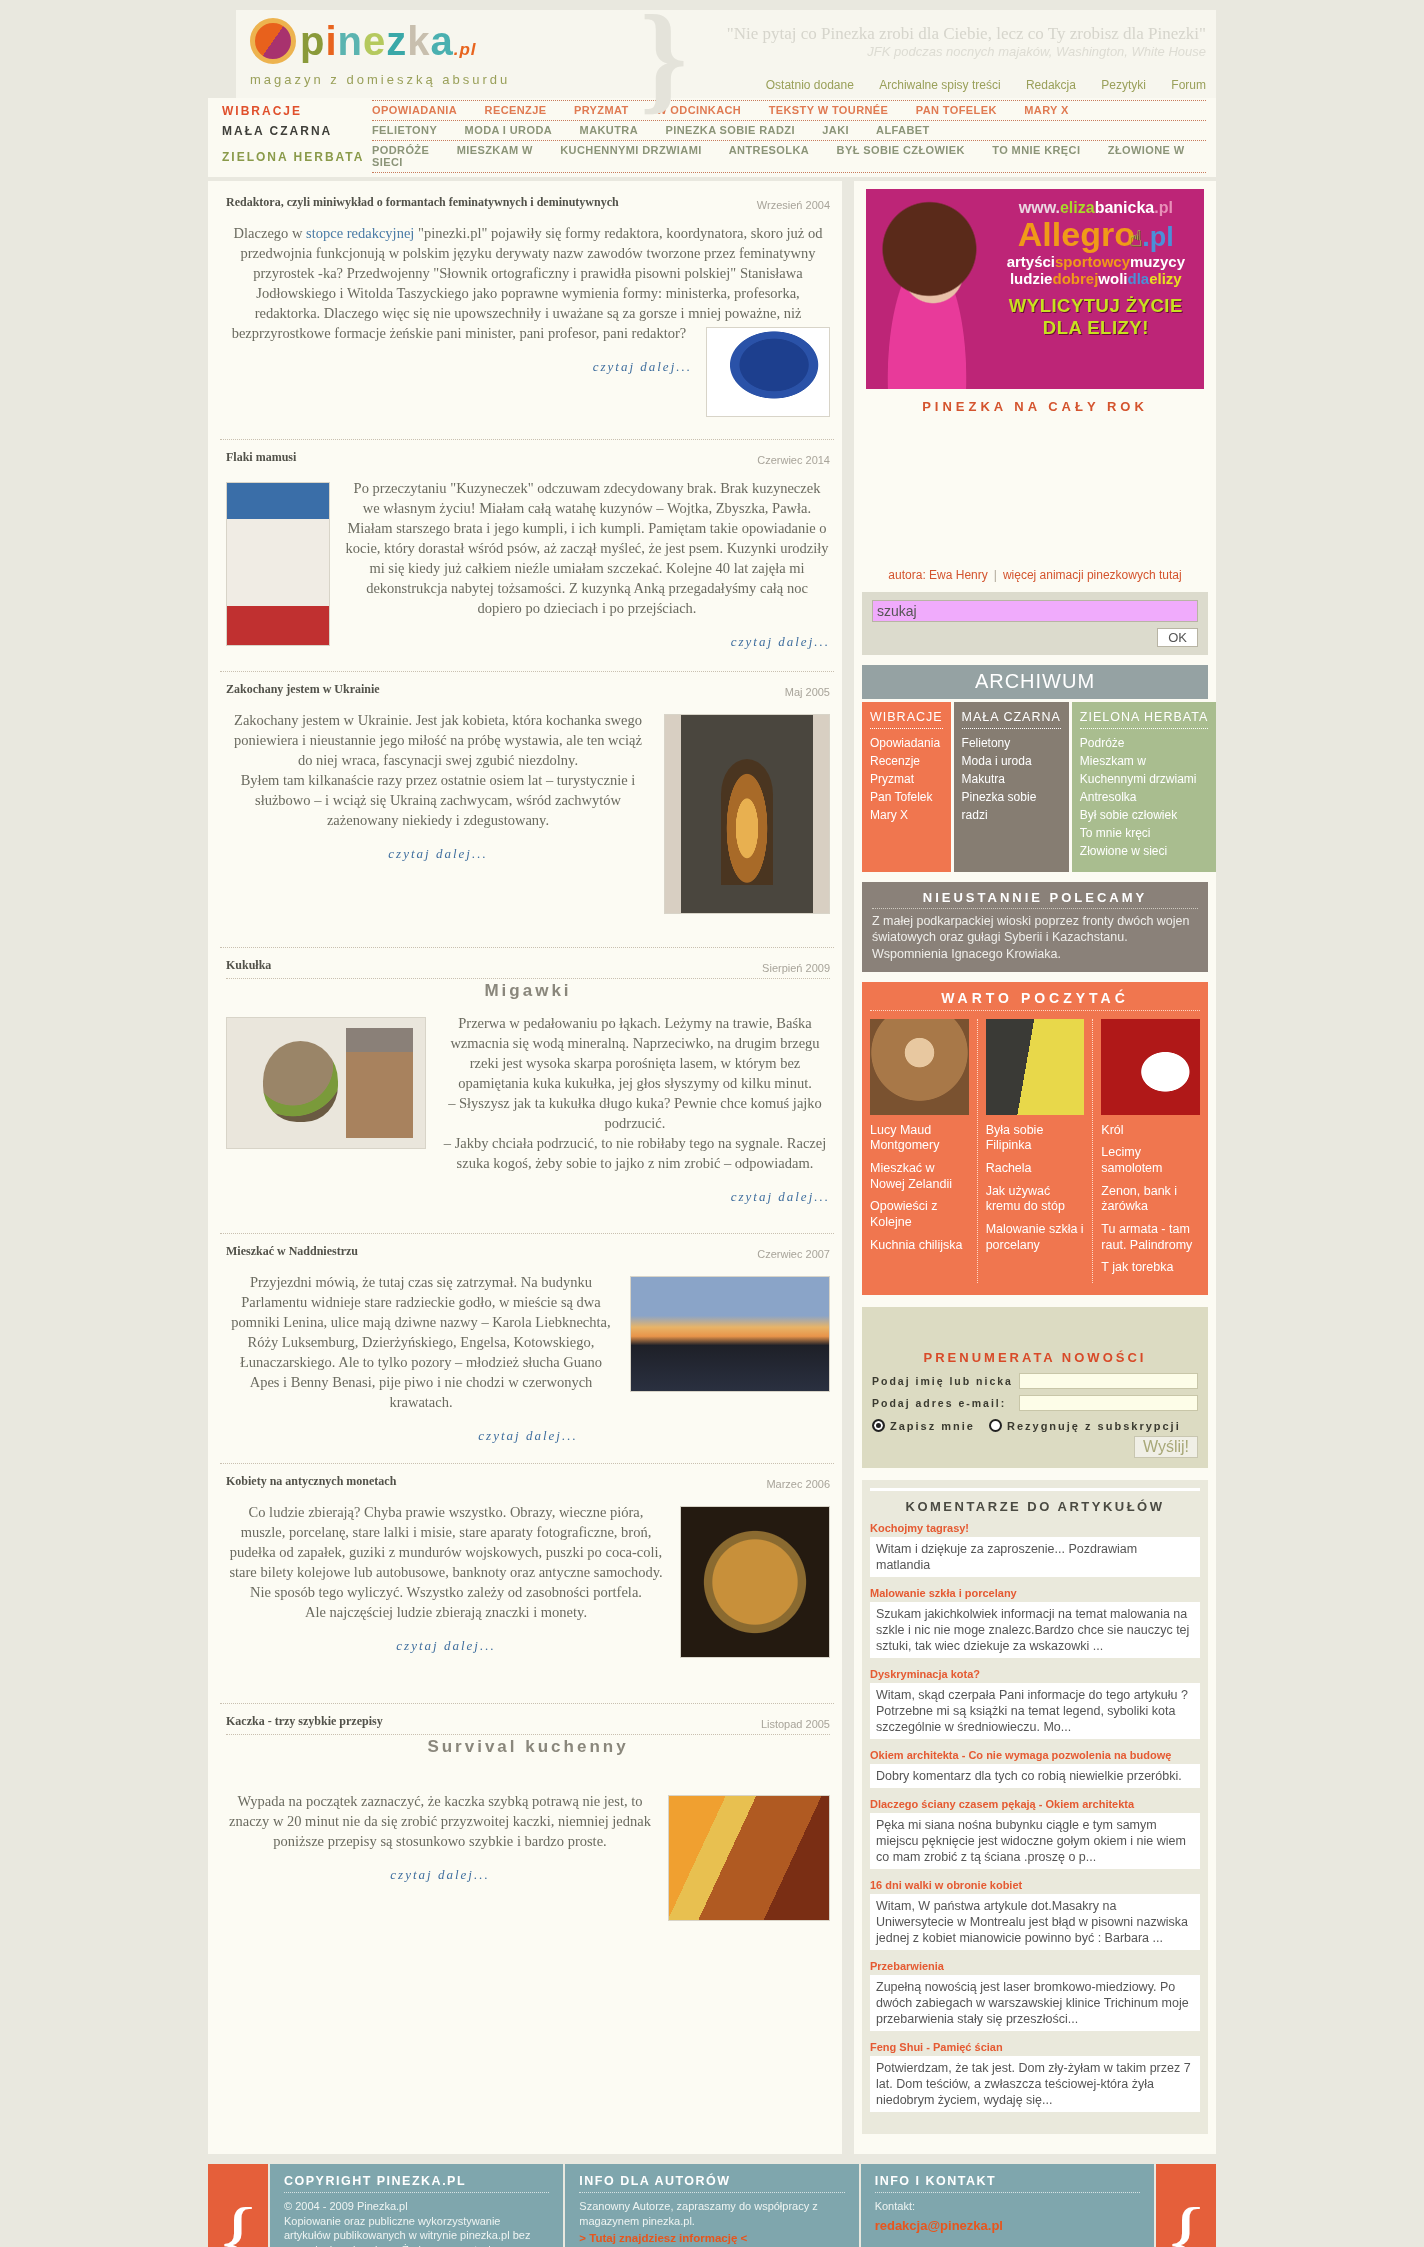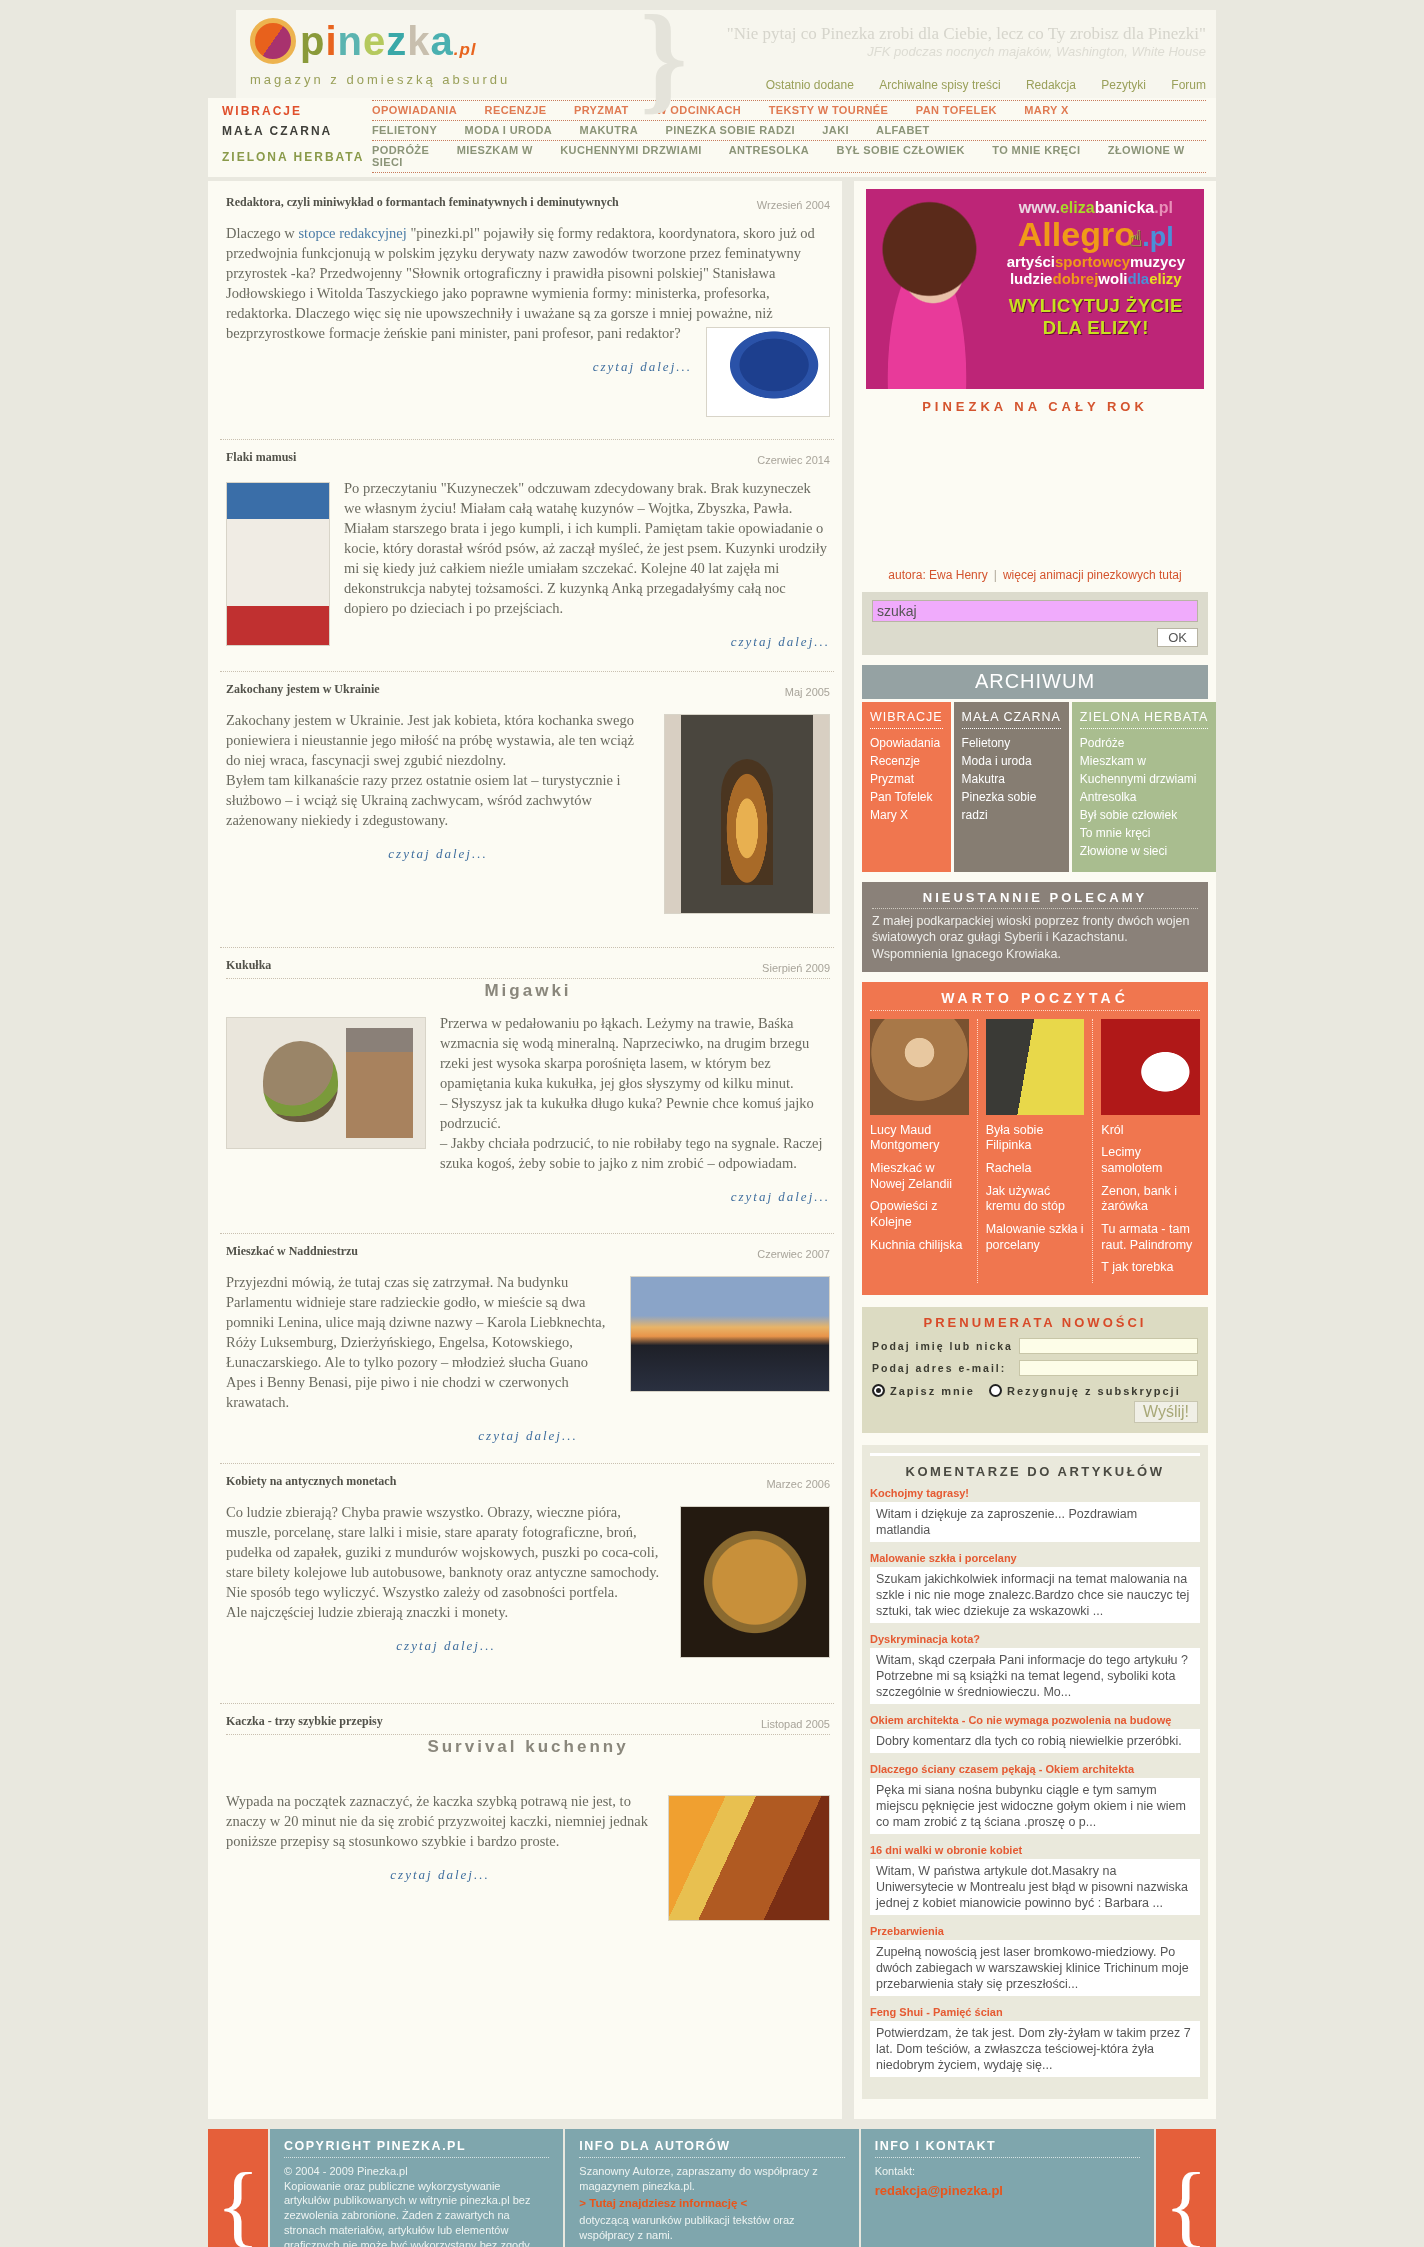--- a/index.html
+++ b/index.html
@@ -41,21 +41,21 @@
   .content { display:flex; gap:12px; margin-top:4px; }
   .main { width:634px; background:#fcfbf3; padding:4px 8px 30px 12px; }
   .sidebar { width:362px; background:#fcfbf3; padding:6px 8px 20px; }
 
   .article { border-top:1px dotted #c9c0b0; padding:10px 4px 16px 6px; overflow:hidden; }
   .article:first-child { border-top:none; }
   .a-head { display:flex; justify-content:space-between; align-items:flex-start; }
   .a-title { font-family:"Liberation Serif","DejaVu Serif",serif; font-size:12px; font-weight:bold; color:#52524a; max-width:470px; cursor:pointer; }
   .a-date { font-size:11px; color:#a8a49a; white-space:nowrap; padding-top:4px; }
   .a-cat-row { border-top:1px dotted #c9c0b0; margin-top:4px; text-align:center; font-size:17px; font-weight:bold; letter-spacing:3px; color:#8a877c; padding-top:2px; }
-  .a-body { font-family:"Liberation Serif","DejaVu Serif",serif; font-size:14.5px; color:#6b6b60; line-height:1.38; margin-top:12px; white-space:pre-line; }
+  .a-body { font-family:"Liberation Serif","DejaVu Serif",serif; font-size:14.5px; color:#6b6b60; line-height:1.38; margin-top:12px; white-space:pre-line;text-align:center; }
   .a-body .blue-link { color:#4a7ba6; cursor:pointer; }
   .a-more { font-family:"Liberation Serif",serif; font-size:13px; font-style:italic; letter-spacing:2px; color:#3f6e9e; text-align:right; margin-top:16px; cursor:pointer; }
   .a-img { border:1px solid #d8d4c8; }
   .fr { float:right; margin:4px 0 6px 14px; }
   .fl { float:left; margin:4px 14px 6px 0; }
   .img-cap   { width:124px; height:90px;  background:#fff radial-gradient(ellipse at 55% 42%,#1d3f8e 0 36%,#2a52a8 37% 46%,#fff 47%); }
   .img-book  { width:104px; height:164px; background:linear-gradient(180deg,#3a6ea8 0 22%,#f0ece4 22% 76%,#c03030 76%); }
   .img-window{ width:166px; height:200px; background:linear-gradient(90deg,#d8cfc2 0 10%,#4a463e 10% 90%,#d8cfc2 90%), #4a463e; background-blend-mode:normal; position:relative; }
   .img-window::after{ content:""; position:absolute; left:34%; top:22%; width:32%; height:64%; border-radius:50% 50% 0 0/28% 28% 0 0; background:radial-gradient(ellipse at 50% 55%,#e8b050 0 30%,#a86a28 31% 55%,#4a3520 56%); }
   .img-bird  { width:200px; height:132px; background:#eae6dc; position:relative; }
@@ -102,21 +102,21 @@
   .warto .w-title { text-align:center; font-weight:bold; letter-spacing:4px; font-size:14px; border-bottom:1px dotted #ffd9c8; padding-bottom:4px; margin-bottom:8px; }
   .warto-cols { display:flex; gap:8px; }
   .warto-col { flex:1; border-right:1px dotted #ffd9c8; padding-right:8px; }
   .warto-col:last-child { border-right:none; padding-right:0; }
   .w-cover { width:100%; height:96px; margin-bottom:8px; cursor:pointer; }
   .cov1 { background:radial-gradient(circle at 50% 35%,#e8c8a0 0 18%,#a87848 19% 60%,#7a5230 61%); }
   .cov2 { background:linear-gradient(100deg,#3a3a36 0 42%,#e8d84a 42%); }
   .cov3 { background:#b01818 radial-gradient(ellipse at 65% 55%,#fff 0 26%,#b01818 27%); }
   .warto-col div.item { font-size:12.5px; line-height:1.25; margin-bottom:7px; cursor:pointer; }
   .prenum { background:#dcdbc2; padding:8px 10px 10px; margin-top:12px; }
-  .prenum .pr-title { text-align:center; color:#d84a28; font-weight:bold; font-size:13px; letter-spacing:3px; margin-bottom:8px; }
+  .prenum .pr-title { text-align:center; color:#d84a28; font-weight:bold; font-size:13px; letter-spacing:3px; margin-bottom:8px;margin-top:35px; }
   .pr-row { display:flex; align-items:center; margin-bottom:6px; }
   .pr-label { font-size:10.5px; font-weight:bold; letter-spacing:2px; color:#3a3a30; width:158px; }
   .pr-input { flex:1; background:#fdfde8; border:1px solid #c8c6a8; height:16px; }
   .pr-radios { display:flex; align-items:center; gap:14px; font-size:11px; font-weight:bold; letter-spacing:2px; color:#3a3a30; margin:8px 0 4px; }
   .radio { width:13px; height:13px; border:2px solid #222; border-radius:50%; display:inline-block; vertical-align:-2px; margin-right:5px; background:#fff; cursor:pointer; }
   .radio.on { box-shadow:inset 0 0 0 2px #fff; background:#222; }
   .pr-send-row { text-align:right; }
   .pr-send { background:#f0efe6; border:1px solid #c8c6b0; color:#a8a878; font-size:16px; padding:1px 8px; cursor:pointer; }
   .comments { background:#eae9dc; margin-top:12px; padding:8px 8px 12px; }
   .cm-title { text-align:center; font-size:13px; font-weight:bold; letter-spacing:2.5px; color:#4a4a42; border-top:3px solid #fff; padding-top:8px; margin-bottom:8px; }

